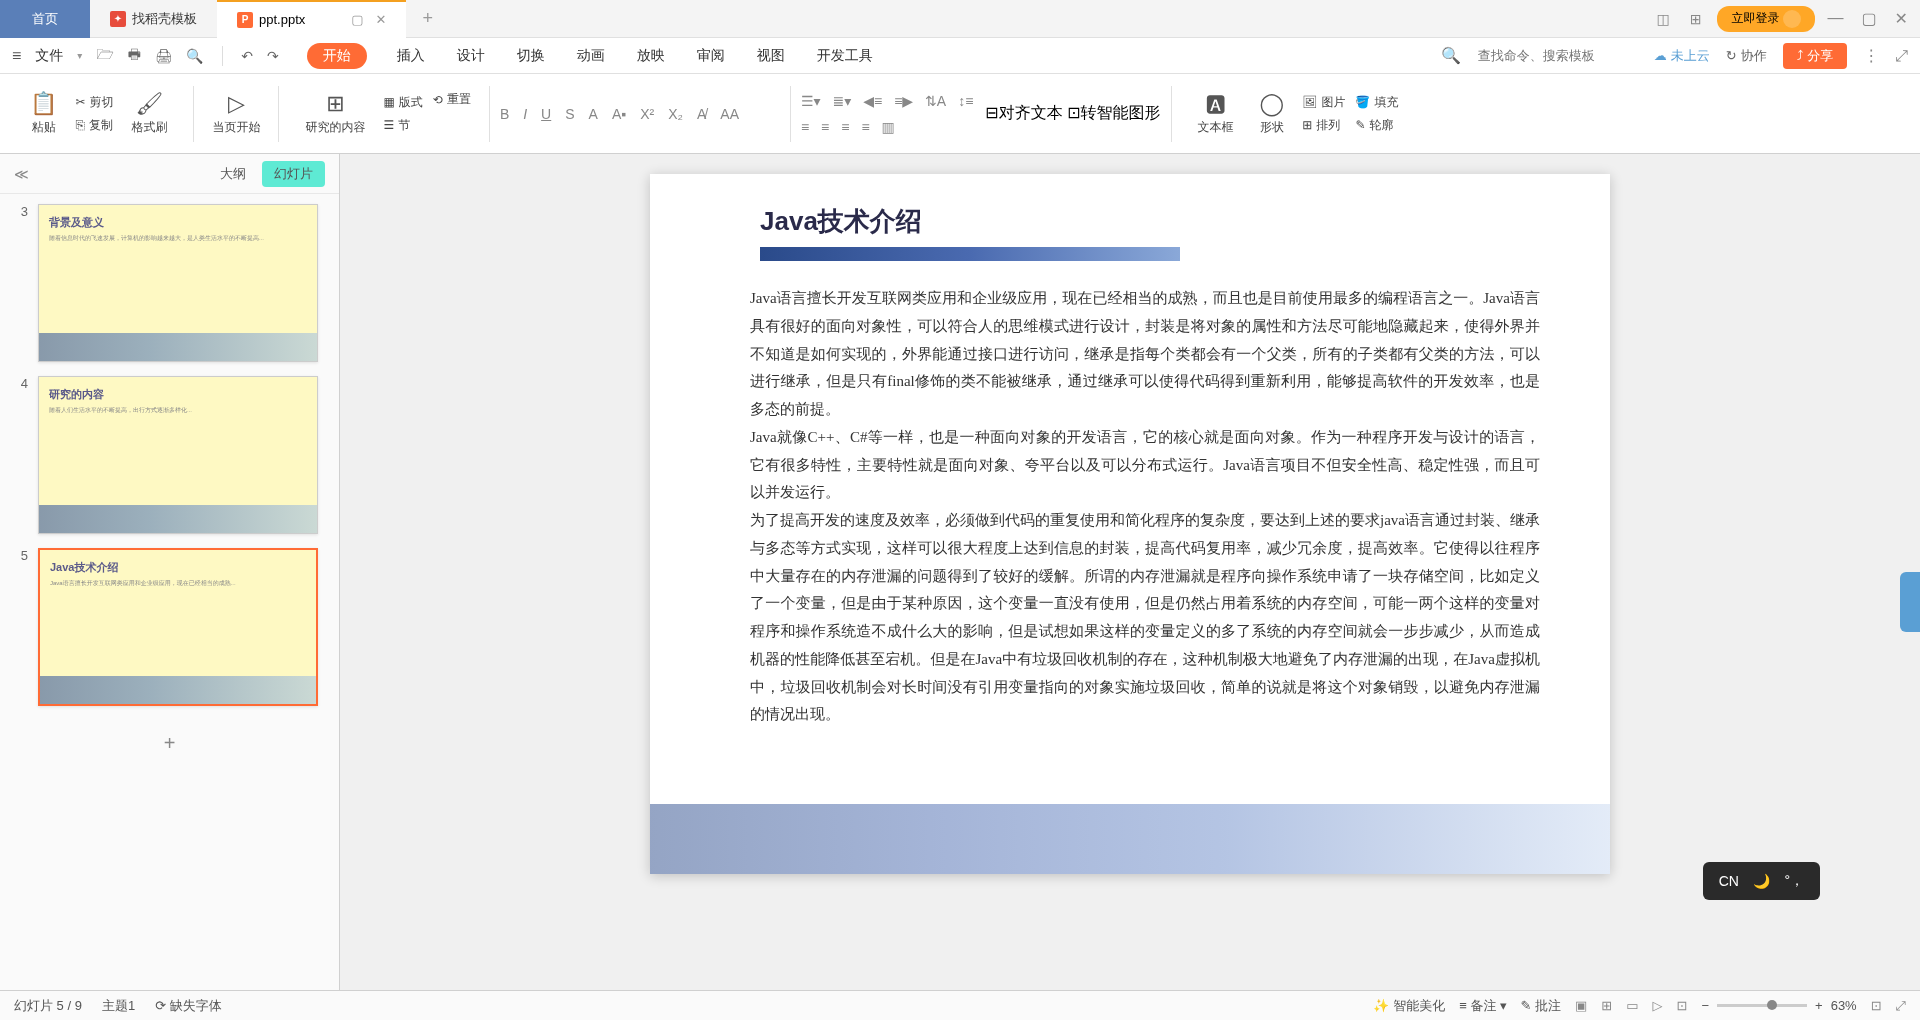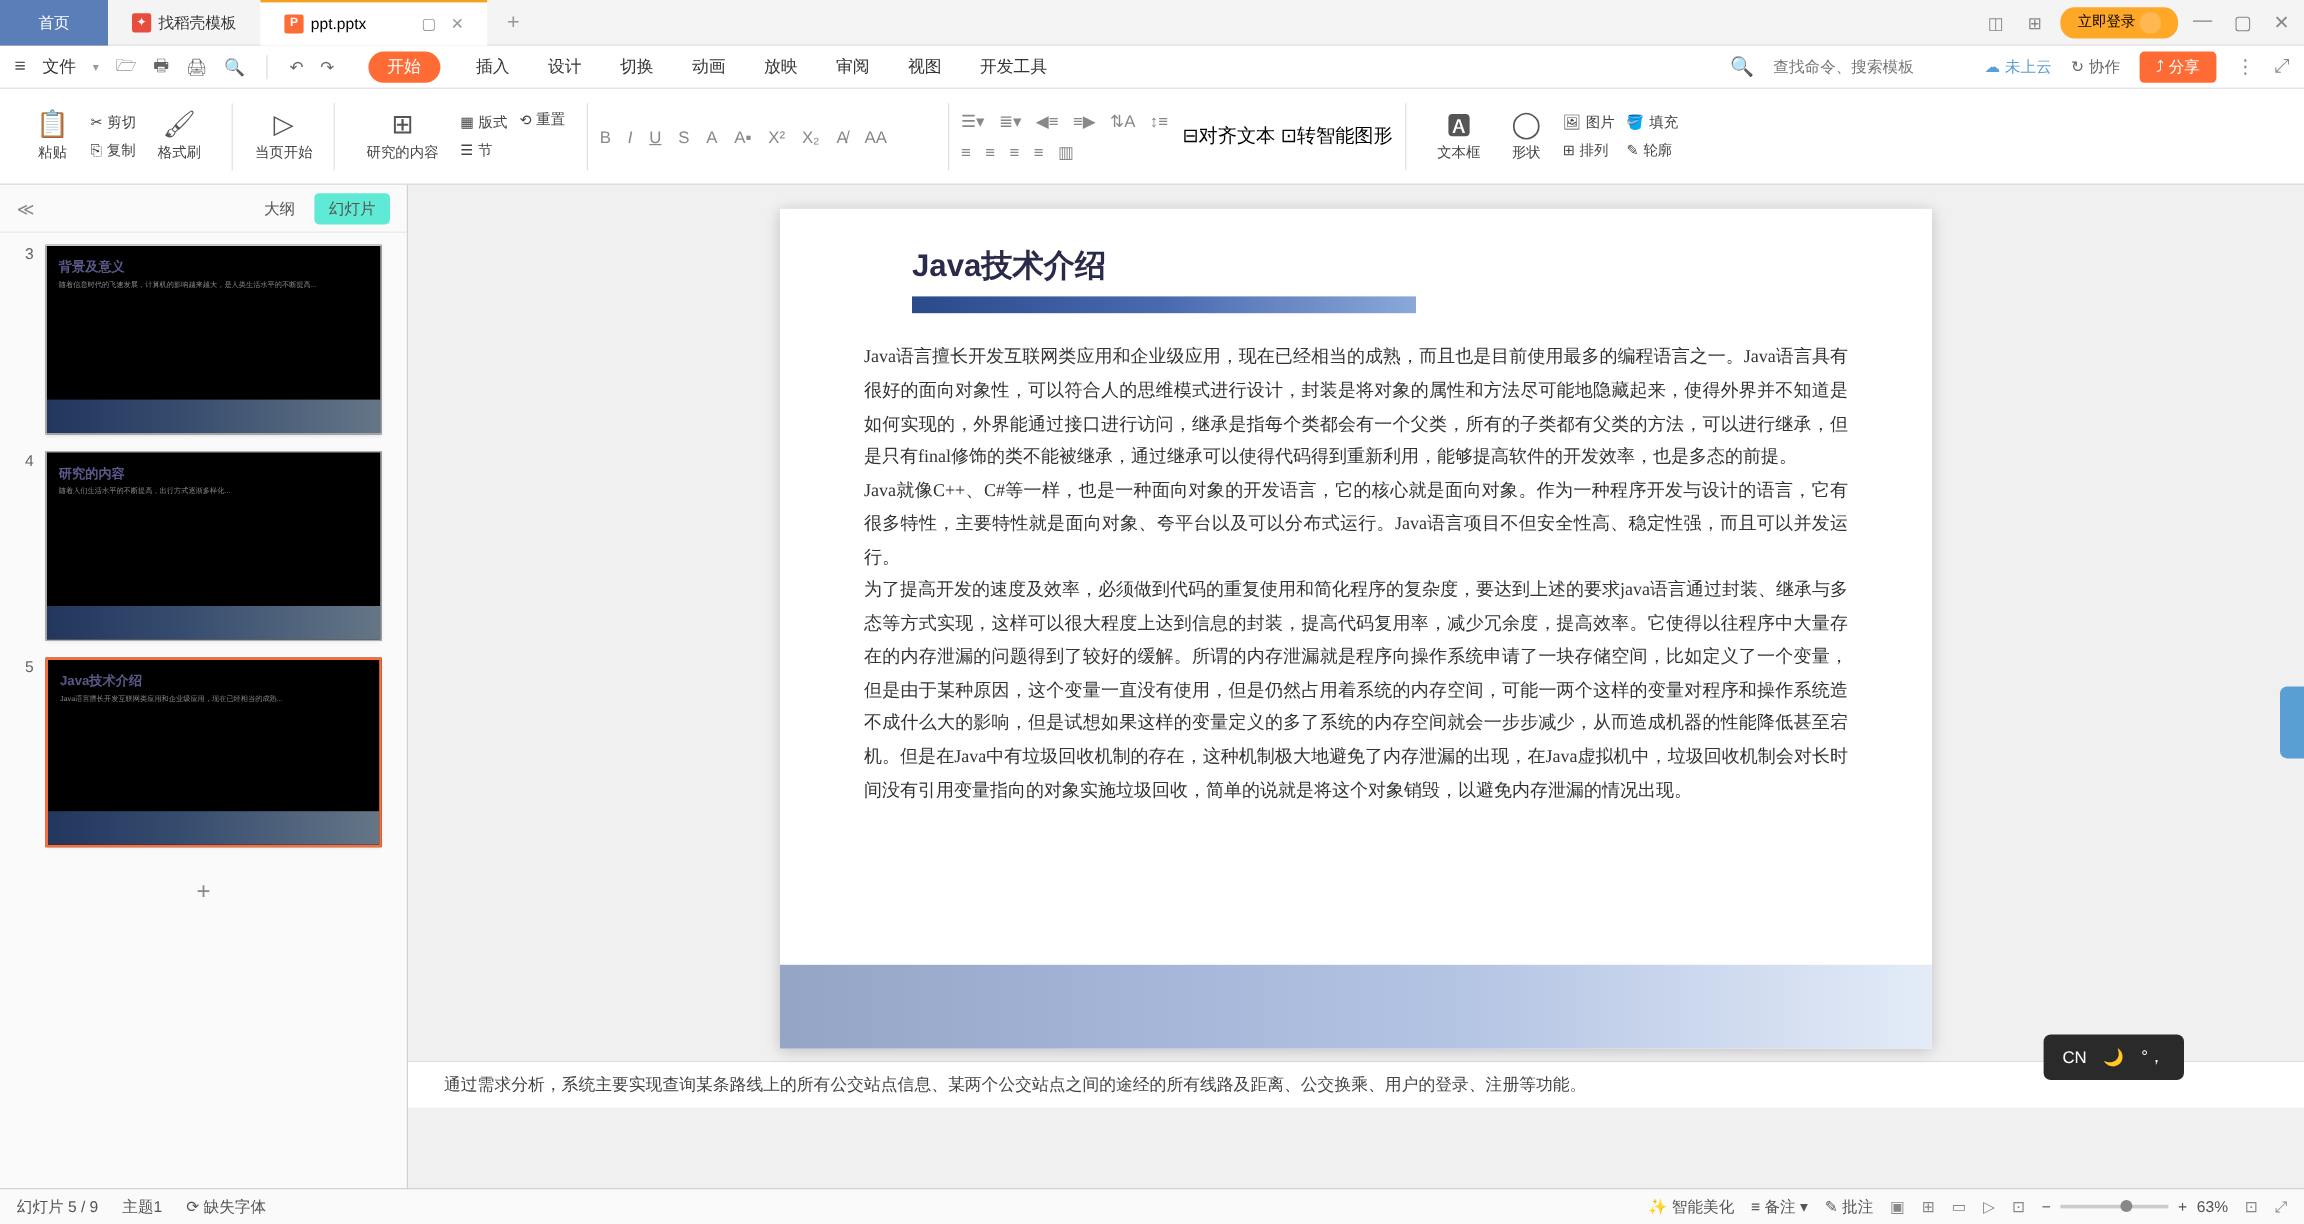--- a/index.html
+++ b/index.html
@@ -56,33 +56,33 @@
 
 .sidebar { width: 340px; border-right: 1px solid #d0d0d0; display: flex; flex-direction: column; background: #fafafa; }
 .sidebar-header { height: 40px; display: flex; align-items: center; padding: 0 14px; gap: 16px; border-bottom: 1px solid #e8e8e8; }
 .sidebar-header .collapse { font-size: 14px; color: #888; cursor: pointer; }
 .sidebar-header .view-tabs { margin-left: auto; display: flex; gap: 4px; }
 .sidebar-header .view-tab { font-size: 13px; color: #555; padding: 4px 12px; cursor: pointer; }
 .sidebar-header .view-tab.active { background: #5eead4; border-radius: 4px; }
 .slides-list { flex: 1; overflow-y: auto; padding: 10px 14px; }
 .slide-item { display: flex; gap: 10px; margin-bottom: 14px; }
 .slide-num { font-size: 13px; color: #666; width: 14px; text-align: right; }
-.slide-thumb { width: 280px; height: 158px; background: #000000; border: 1px solid #ccc; box-shadow: 0 1px 3px rgba(0,0,0,0.1); padding: 10px; font-size: 8px; color: #555; position: relative; overflow: hidden; }
+.slide-thumb { width: 280px; height: 158px; background: #fef9c3; border: 1px solid #ccc; box-shadow: 0 1px 3px rgba(0,0,0,0.1); padding: 10px; font-size: 8px; color: #555; position: relative; overflow: hidden; }
 .slide-thumb.selected { border: 2px solid #ff6b35; }
 .slide-thumb .thumb-title { font-size: 11px; color: #5a5a8a; font-weight: bold; margin-bottom: 4px; }
 .slide-thumb .thumb-body { font-size: 6px; line-height: 1.4; color: #888; }
 .slide-thumb .thumb-footer { position: absolute; bottom: 0; left: 0; right: 0; height: 28px; background: linear-gradient(90deg, #3a5a9a 0%, #5a7fb8 40%, #a8c4e0 100%); opacity: 0.6; }
 .add-slide { text-align: center; padding: 12px; font-size: 20px; color: #888; cursor: pointer; }
 
 
 .canvas-area { flex: 1; display: flex; flex-direction: column; background: #f0f0f0; position: relative; }
 .slide-canvas { margin: 20px auto 10px; width: 960px; height: 700px; background: #fff; box-shadow: 0 2px 12px rgba(0,0,0,0.2); padding: 30px 70px; position: relative; overflow: hidden; }
 .slide-title { font-size: 26px; font-weight: bold; color: #2a2a4a; margin-bottom: 8px; margin-left: 40px; }
 .slide-divider { height: 14px; width: 420px; background: linear-gradient(90deg, #2a4a8a 0%, #4a6ab0 50%, #8aa8d8 100%); margin-bottom: 24px; margin-left: 40px; }
-.slide-text { font-size: 15px; line-height: 1.85; color: #333; text-align: justify; font-family: "SimSun", serif; }
+.slide-text { font-size: 15px; line-height: 1.85; color: #333; text-align: justify; font-family: "SimSun", serif; margin-left: 30px; }
 .slide-footer-img { position: absolute; bottom: 0; left: 0; right: 0; height: 70px; background: linear-gradient(90deg, #2a4a8a 0%, #4a6ab0 30%, #6a8ac8 60%, #c8d8f0 100%); opacity: 0.5; }
 .watermark { position: absolute; top: 50%; left: 50%; transform: translate(-50%, -50%); font-size: 28px; color: #e74c3c; font-weight: bold; white-space: nowrap; }
 
 .notes-bar { padding: 10px 30px; font-size: 14px; color: #444; background: #fff; border-top: 1px solid #ddd; }
 
 
 .right-tab { position: absolute; right: 0; top: 50%; width: 20px; height: 60px; background: #5a9fd4; border-radius: 6px 0 0 6px; }
 
 
 .ime-box { position: absolute; right: 100px; bottom: 120px; background: #2a2a2a; color: #fff; padding: 10px 16px; border-radius: 6px; display: flex; align-items: center; gap: 14px; font-size: 14px; }
@@ -328,21 +328,20 @@
 
   <div class="canvas-area">
     <div class="slide-canvas">
       <div class="slide-title">Java技术介绍</div>
       <div class="slide-divider"></div>
       <div class="slide-text" style="white-space:pre-wrap">Java语言擅长开发互联网类应用和企业级应用，现在已经相当的成熟，而且也是目前使用最多的编程语言之一。Java语言具有很好的面向对象性，可以符合人的思维模式进行设计，封装是将对象的属性和方法尽可能地隐藏起来，使得外界并不知道是如何实现的，外界能通过接口进行访问，继承是指每个类都会有一个父类，所有的子类都有父类的方法，可以进行继承，但是只有final修饰的类不能被继承，通过继承可以使得代码得到重新利用，能够提高软件的开发效率，也是多态的前提。
 Java就像C++、C#等一样，也是一种面向对象的开发语言，它的核心就是面向对象。作为一种程序开发与设计的语言，它有很多特性，主要特性就是面向对象、夸平台以及可以分布式运行。Java语言项目不但安全性高、稳定性强，而且可以并发运行。
 为了提高开发的速度及效率，必须做到代码的重复使用和简化程序的复杂度，要达到上述的要求java语言通过封装、继承与多态等方式实现，这样可以很大程度上达到信息的封装，提高代码复用率，减少冗余度，提高效率。它使得以往程序中大量存在的内存泄漏的问题得到了较好的缓解。所谓的内存泄漏就是程序向操作系统申请了一块存储空间，比如定义了一个变量，但是由于某种原因，这个变量一直没有使用，但是仍然占用着系统的内存空间，可能一两个这样的变量对程序和操作系统造不成什么大的影响，但是试想如果这样的变量定义的多了系统的内存空间就会一步步减少，从而造成机器的性能降低甚至宕机。但是在Java中有垃圾回收机制的存在，这种机制极大地避免了内存泄漏的出现，在Java虚拟机中，垃圾回收机制会对长时间没有引用变量指向的对象实施垃圾回收，简单的说就是将这个对象销毁，以避免内存泄漏的情况出现。</div>
       <div class="slide-footer-img"></div>
     </div>
-    <div class="notes-bar">通过需求分析，系统主要实现查询某条路线上的所有公交站点信息、某两个公交站点之间的途经的所有线路及距离、公交换乘、用户的登录、注册等功能。</div>
     <div class="right-tab"></div>
   </div>
 </div>
 
 <div class="ime-box">
   <span>CN</span>
   <span>🌙</span>
   <span>°，</span>
 </div>
 

